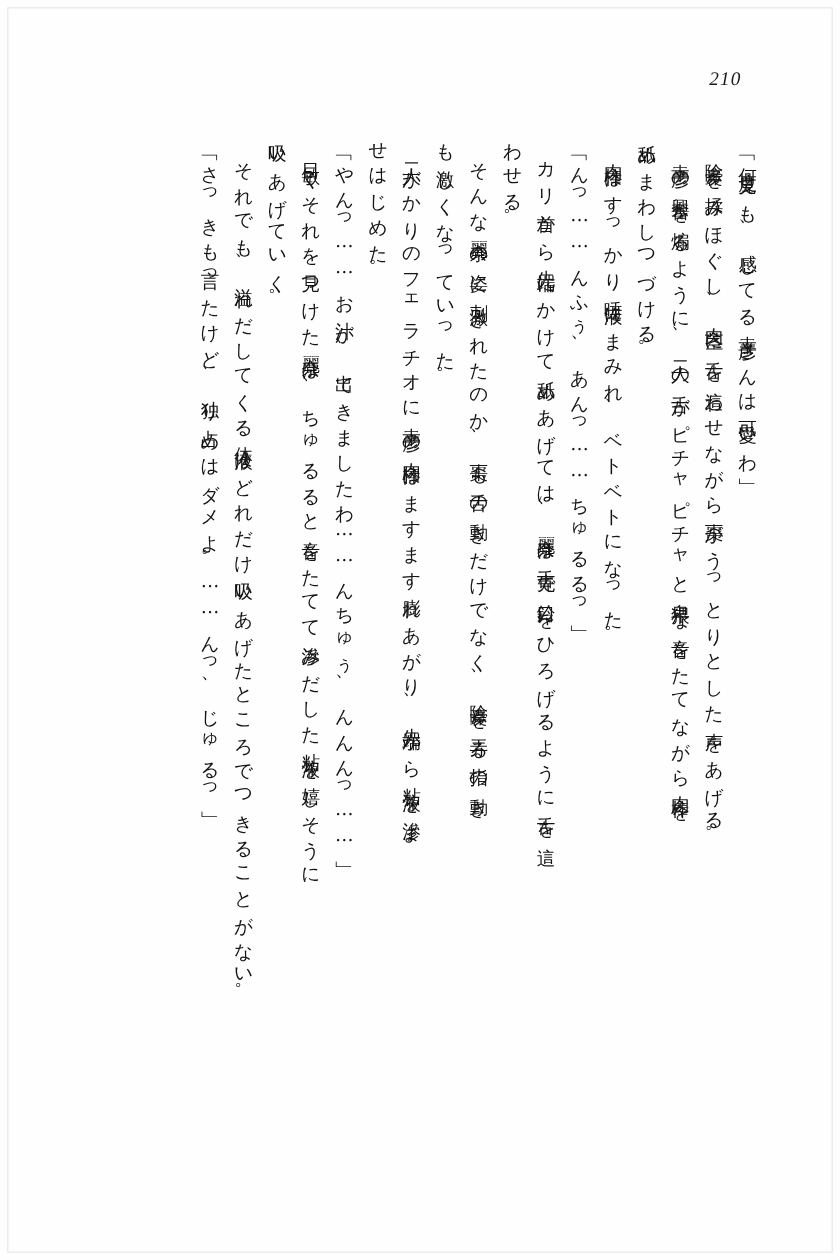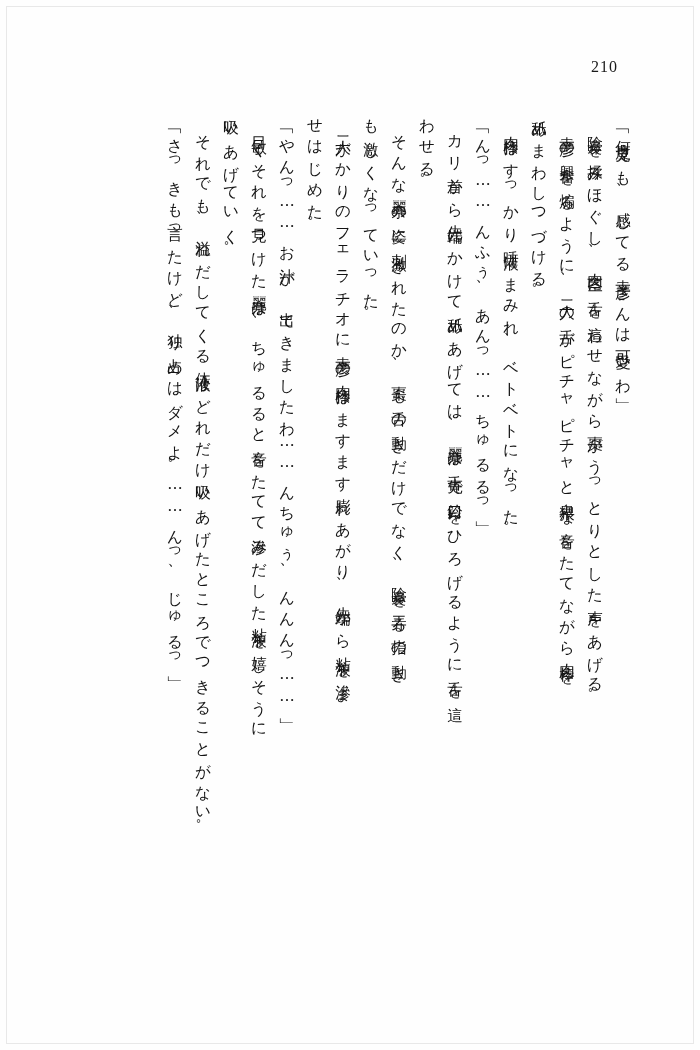--- a/index.html
+++ b/index.html
@@ -30,20 +30,21 @@
     right: 6px;
     bottom: 6px;
     border: 1px solid #e8e8e8;
     pointer-events: none;
   }
   .page-number {
     position: absolute;
     top: 58px;
     right: 82px;
     font-size: 16px;
+    font-style: italic;
     font-family: "Liberation Serif", "DejaVu Serif", serif;
     color: #1a1a1a;
     letter-spacing: 1px;
   }
   .body-text {
     position: absolute;
     top: 108px;
     right: 70px;
     left: 70px;
     bottom: 60px;

